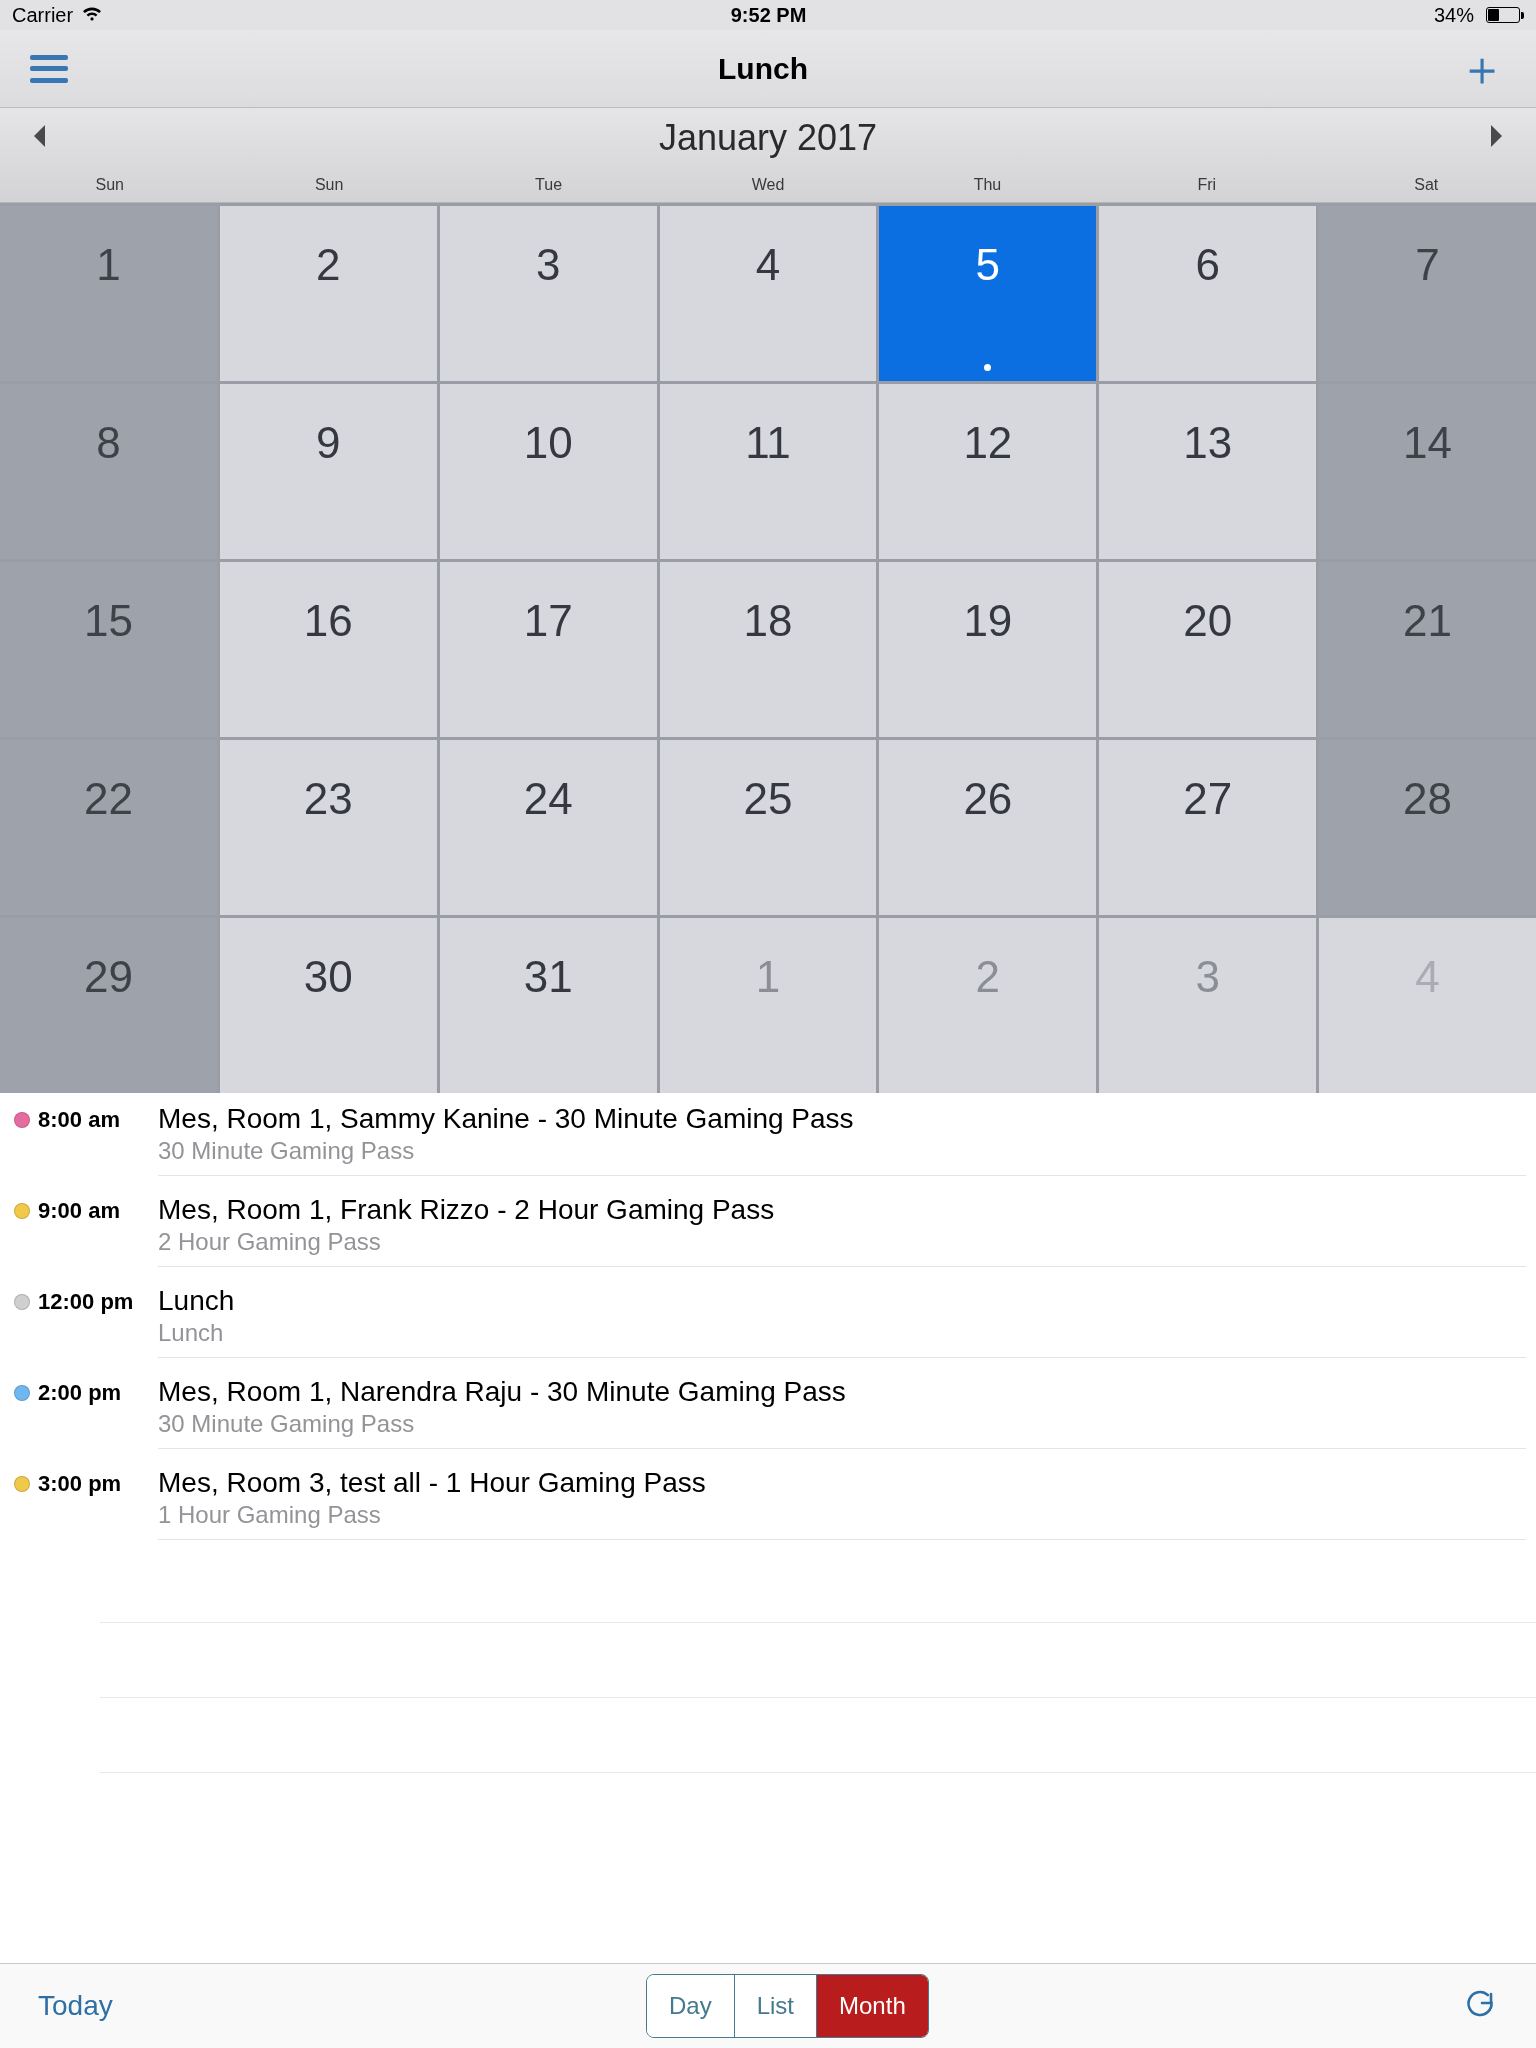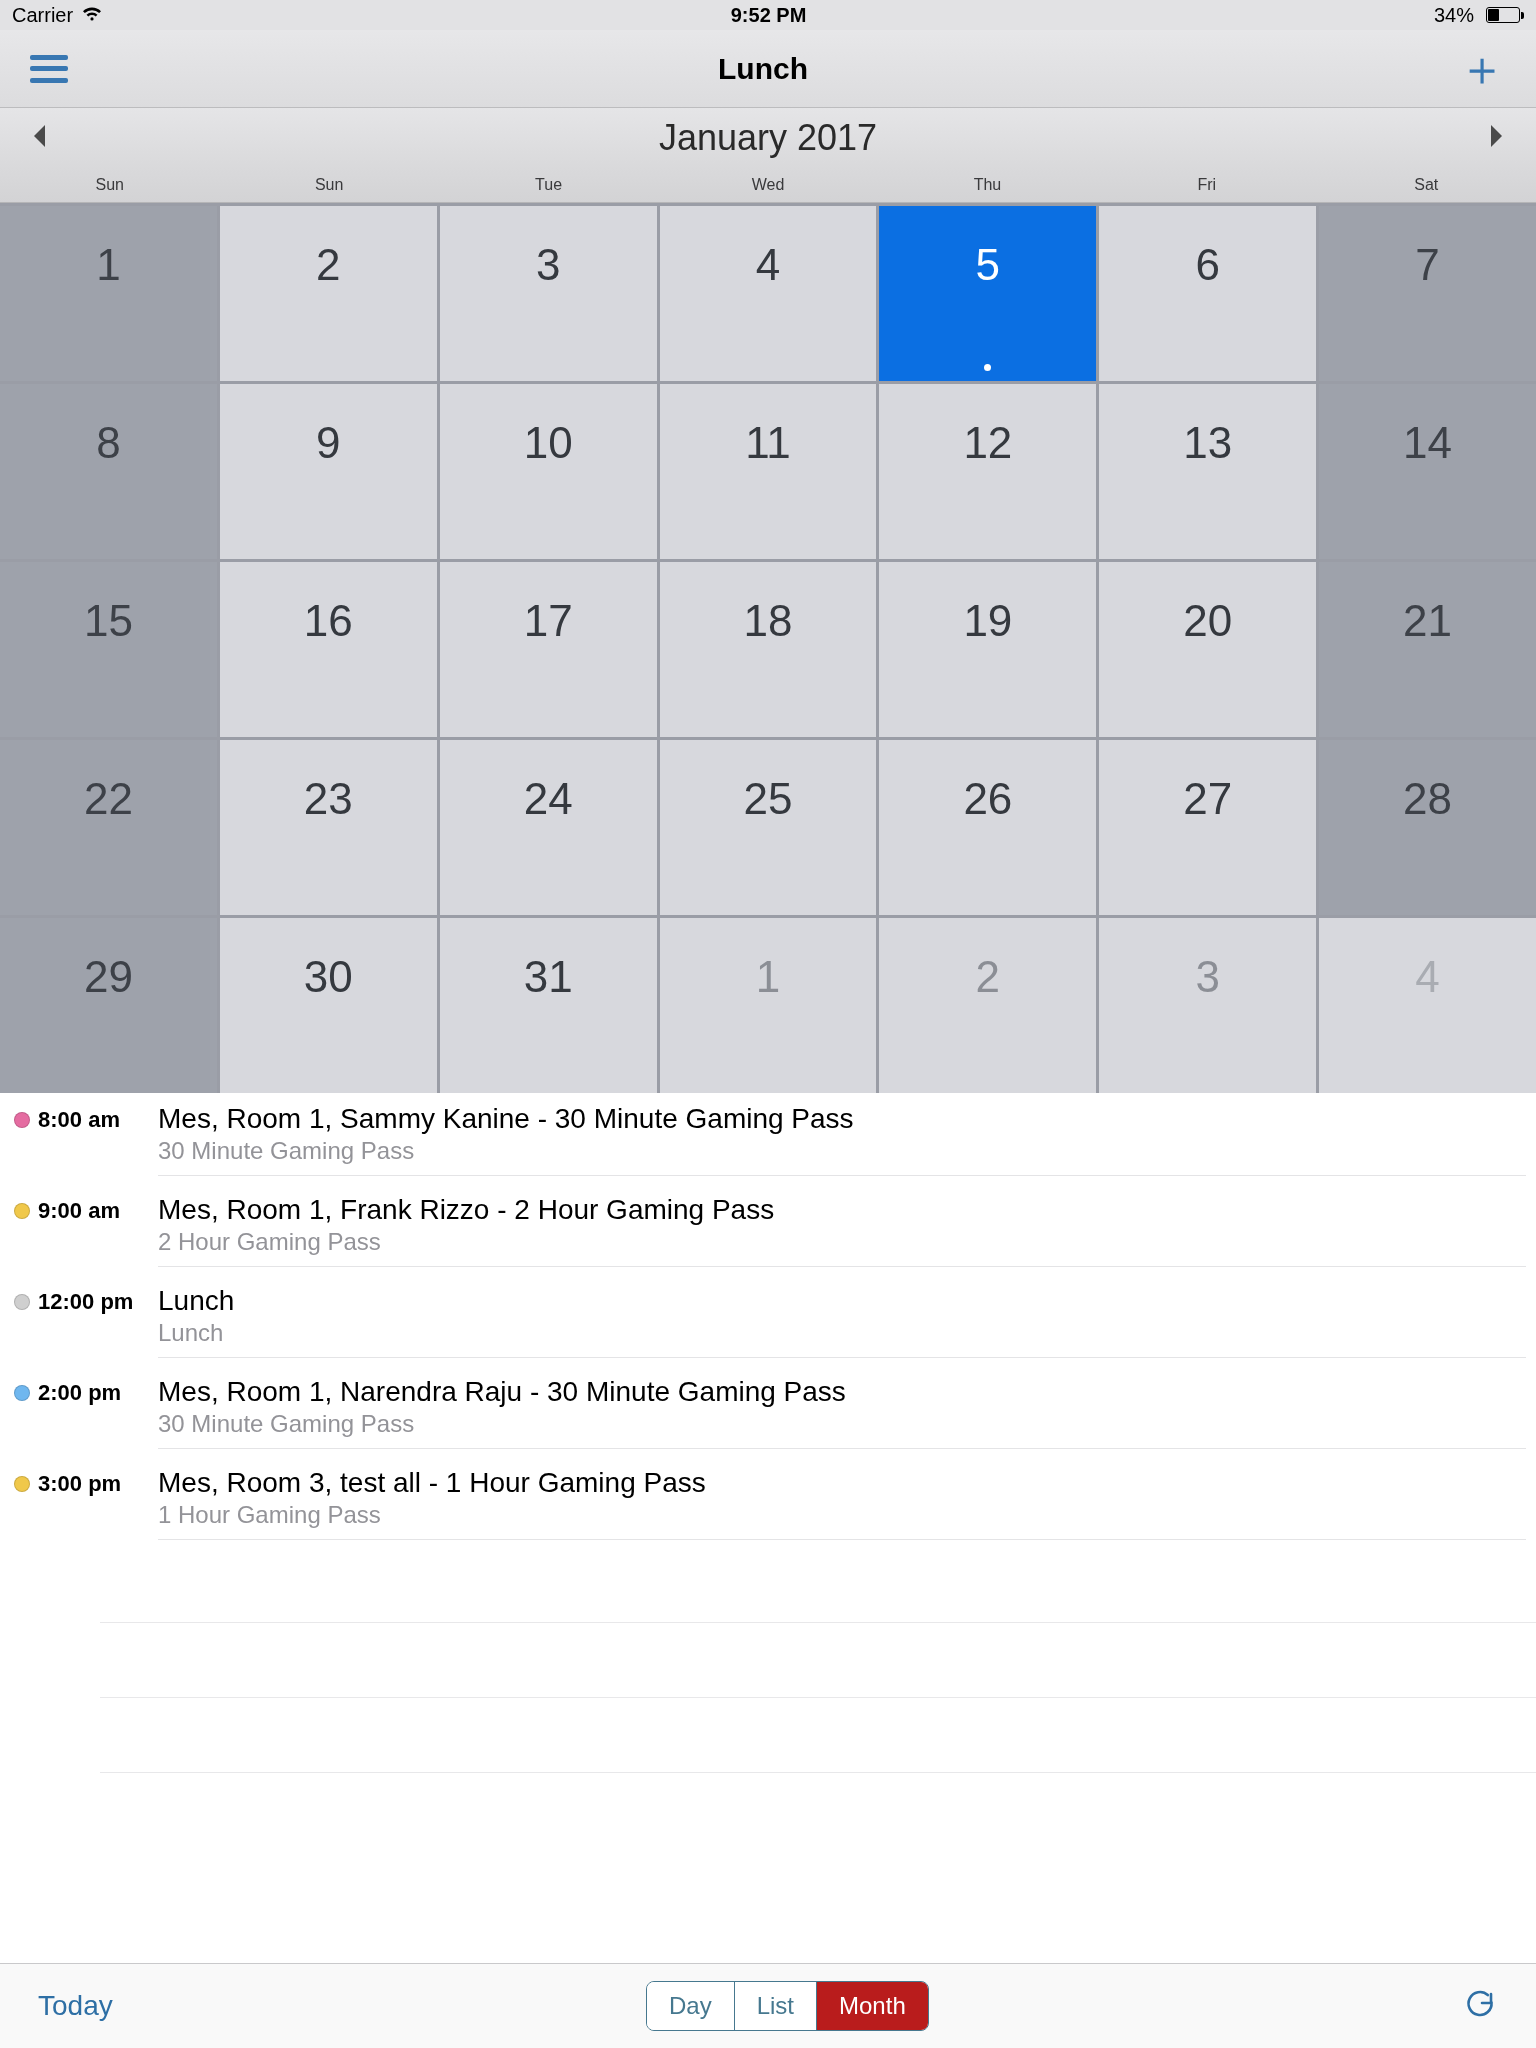--- a/index.html
+++ b/index.html
@@ -41,21 +41,21 @@
 .ev-left { width: 150px; display: flex; align-items: center; gap: 8px; padding-top: 6px; justify-content: flex-start; padding-left: 6px; }
 .ev-dot { width: 16px; height: 16px; border-radius: 50%; border: 1px solid rgba(0,0,0,0.15); flex-shrink: 0; }
 .ev-time { font-size: 22px; font-weight: 700; color: #000; white-space: nowrap; }
 .ev-body { flex: 1; border-bottom: 1px solid #e4e4e6; padding-bottom: 10px; padding-top: 2px; }
 .ev-title { font-size: 28px; color: #000; }
 .ev-sub { font-size: 24px; color: #939398; margin-top: 2px; }
 .empty-row { height: 75px; border-bottom: 1px solid #e8e8ea; margin-left: 100px; }
 
 .toolbar { position: absolute; left: 0; right: 0; bottom: 0; height: 85px; background: #f9f9f9; border-top: 1px solid #c9c9cb; display: flex; align-items: center; justify-content: space-between; padding: 0 38px; }
 .today-btn { font-size: 28px; color: #2e6fa5; }
-.seg { display: flex; border: 1.5px solid #46788f; border-radius: 8px; overflow: hidden; height: 50px; }
+.seg { display: flex; border: 1.5px solid #46788f; border-radius: 8px; overflow: hidden; height: 64px; }
 .seg button { background: #fff; color: #46788f; border: none; font-size: 24px; padding: 0 22px; border-right: 1.5px solid #46788f; }
 .seg button:last-child { border-right: none; }
 .seg button.active { background: #b91c1c; color: #fff; }
 .refresh { color: #2e6fa5; }
 </style>
 </head>
 <body>
 
 <div class="status-bar">
   <div class="status-left">

